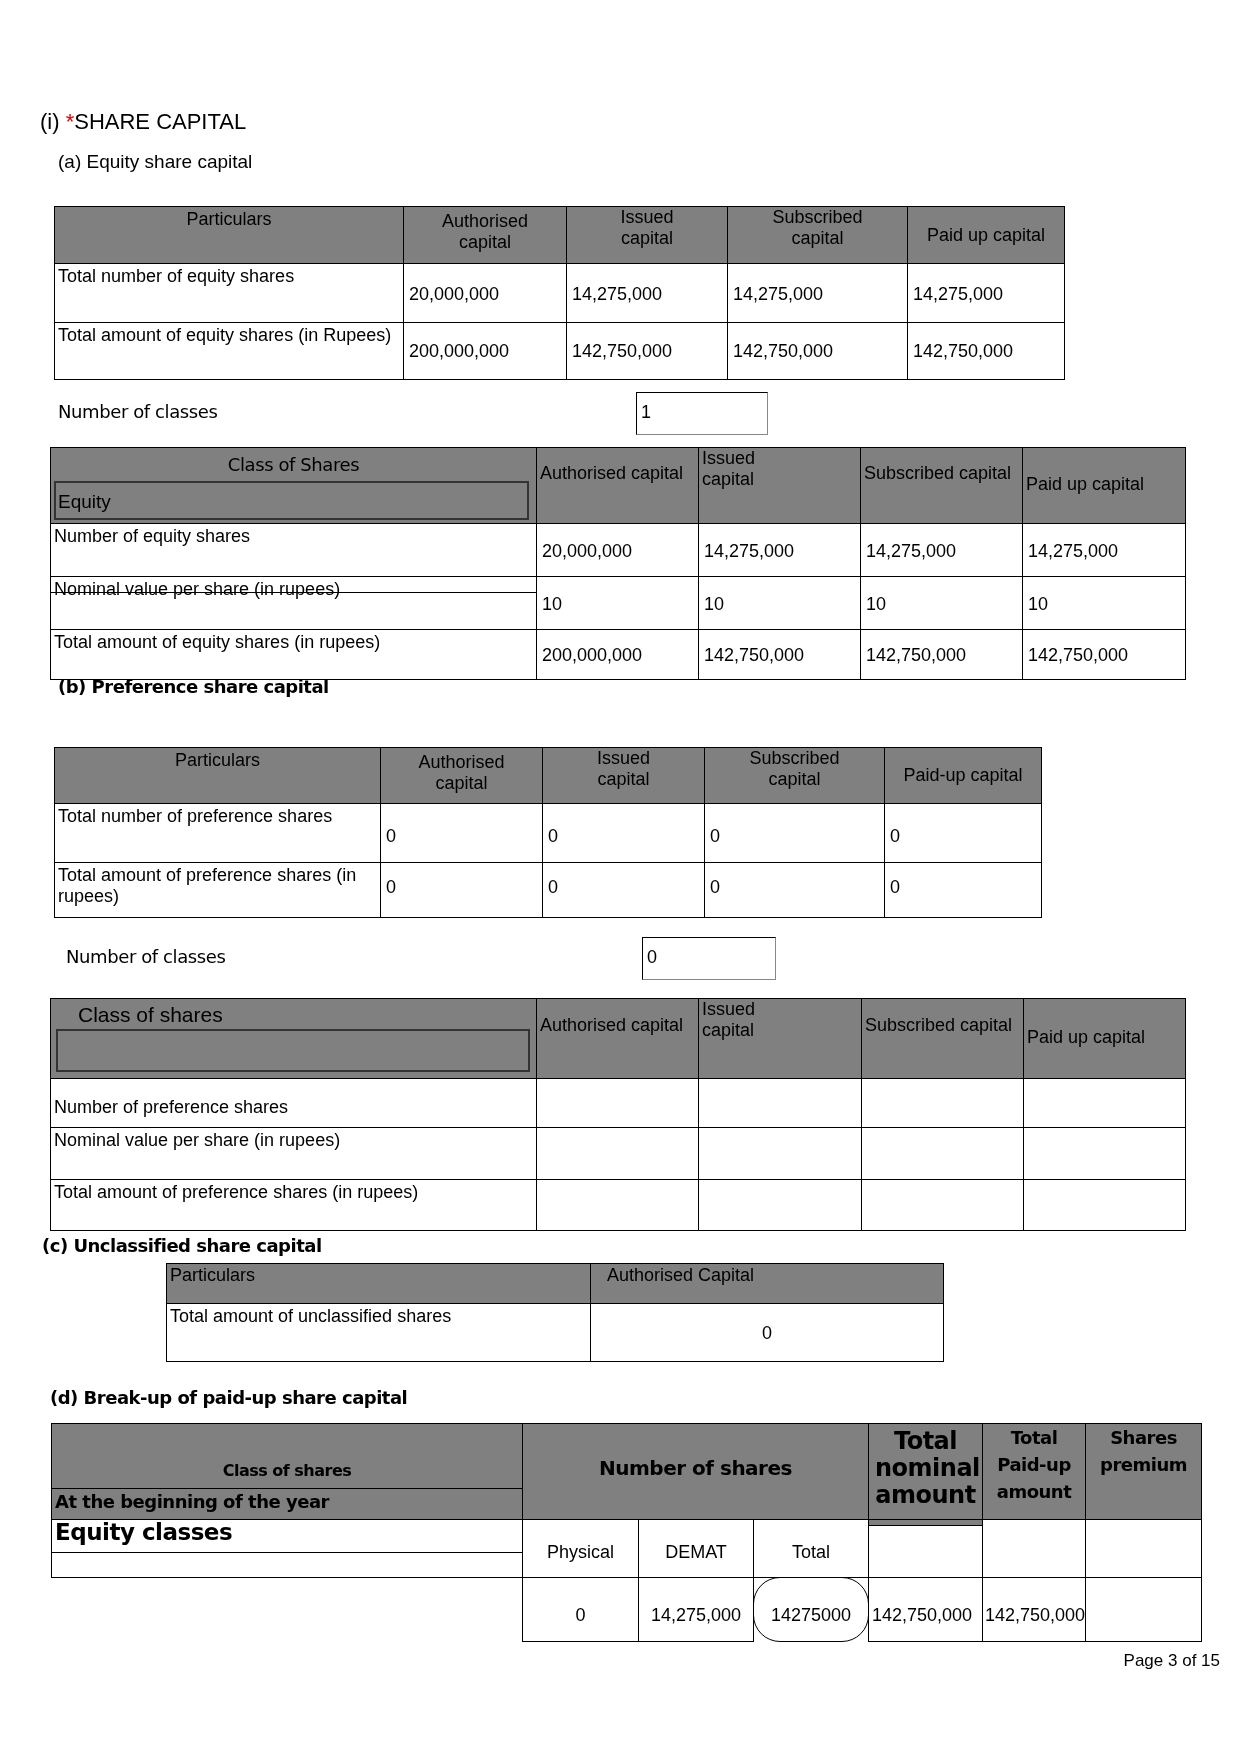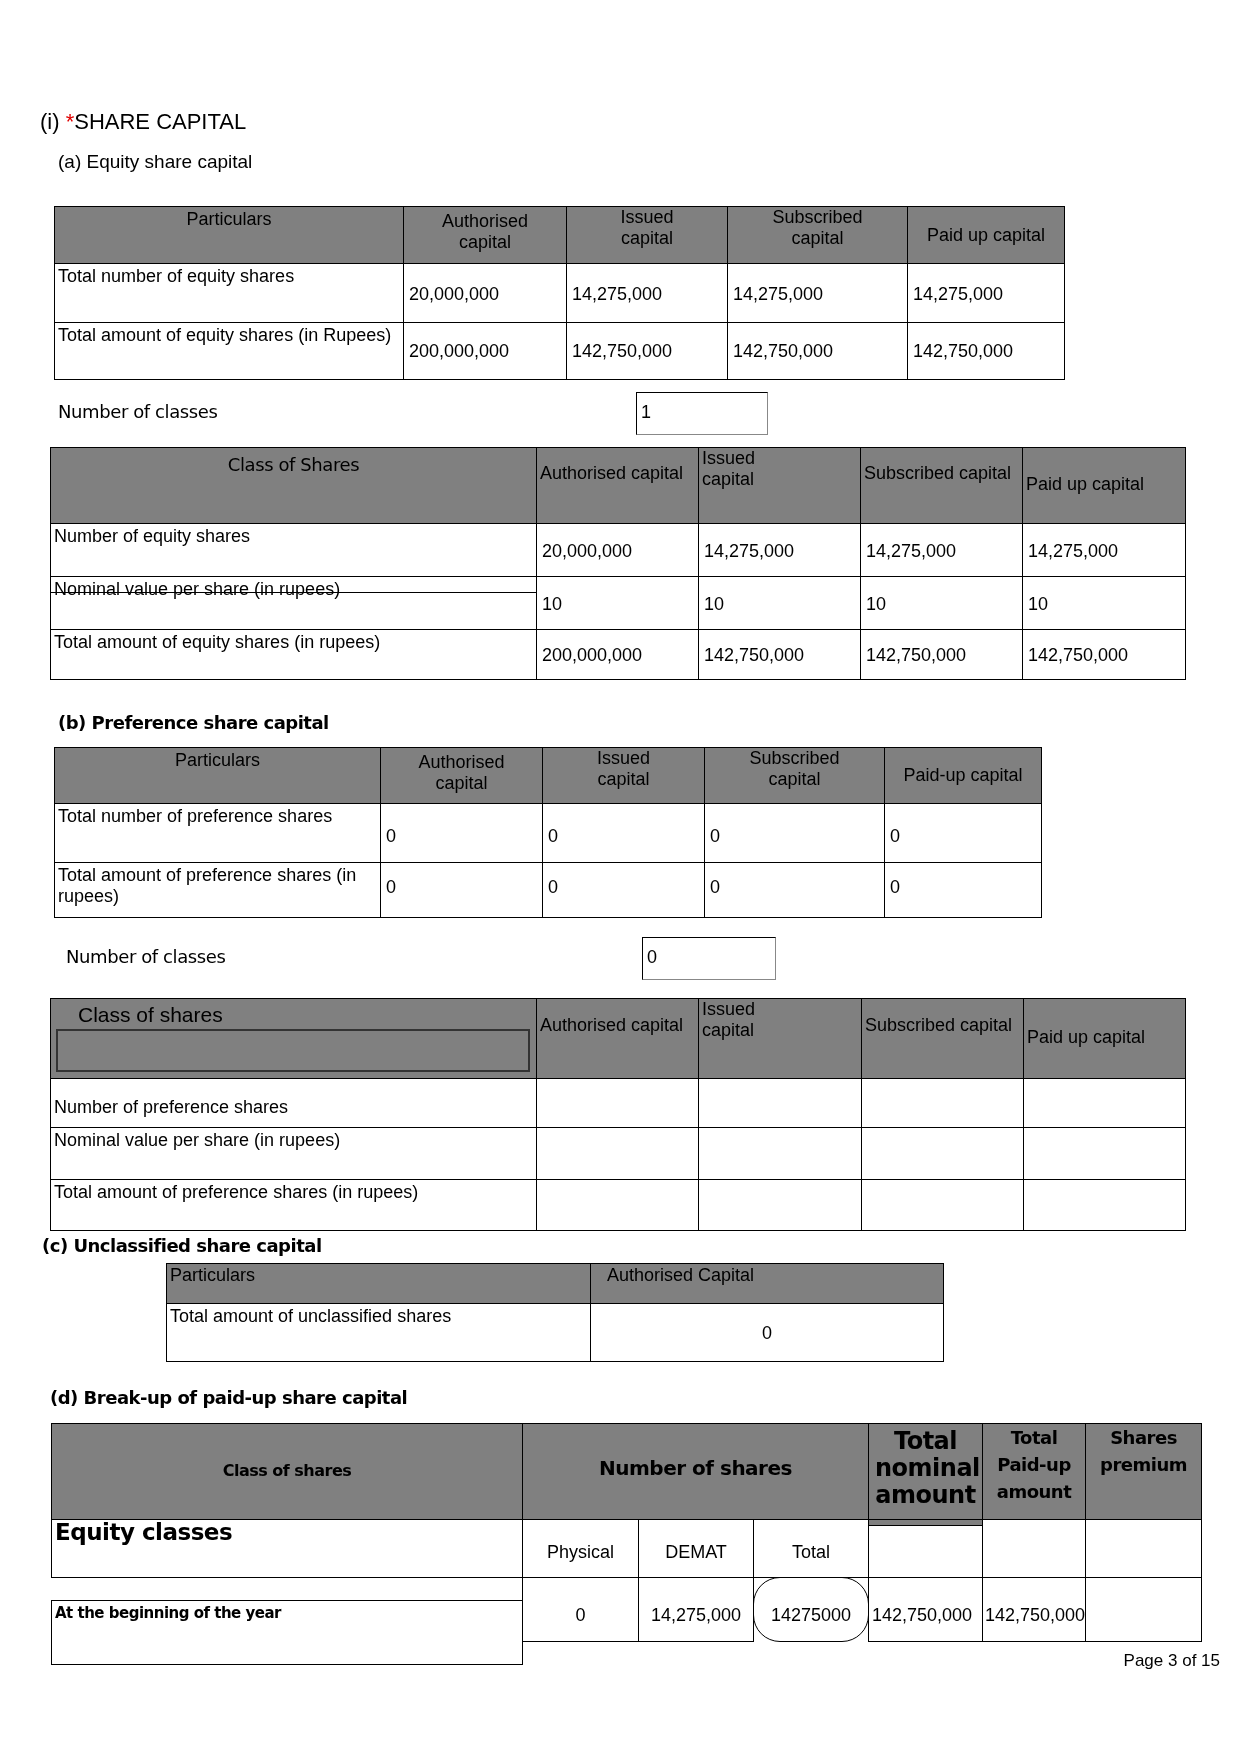--- a/index.html
+++ b/index.html
@@ -49,20 +49,21 @@
   <div class="cell" style="left:727px; top:322px; width:181px; height:58px; padding:18px 5px;">142,750,000</div>
   <div class="cell" style="left:907px; top:322px; width:158px; height:58px; padding:18px 5px;">142,750,000</div>
 </div>
 
 <div class="abs lbl" style="left:58px; top:401px;">Number of classes</div>
 <div class="valbox" style="left:636px; top:392px; width:132px; height:43px;">1</div>
 
 <div>
   <div class="cell hdr" style="left:50px; top:447px; width:487px; height:77px;">
     <div class="tx lbl" style="left:0; width:100%; text-align:center; top:6px;">Class of Shares</div>
+    <div class="innerbox" style="left:3px; top:33px; width:475px; height:39px;">Equity</div>
   </div>
   <div class="cell hdr" style="left:536px; top:447px; width:163px; height:77px; padding:15px 3px;">Authorised capital</div>
   <div class="cell hdr" style="left:698px; top:447px; width:163px; height:77px; padding:0 3px; padding-right:60px;">Issued capital</div>
   <div class="cell hdr" style="left:860px; top:447px; width:163px; height:77px; padding:15px 3px;">Subscribed capital</div>
   <div class="cell hdr" style="left:1022px; top:447px; width:164px; height:77px; padding:26px 3px;">Paid up capital</div>
 
   <div class="cell" style="left:50px; top:523px; width:487px; height:70px; padding:2px 3px;">Number of equity shares</div>
   <div class="cell" style="left:536px; top:523px; width:163px; height:54px; padding:17px 5px;">20,000,000</div>
   <div class="cell" style="left:698px; top:523px; width:163px; height:54px; padding:17px 5px;">14,275,000</div>
   <div class="cell" style="left:860px; top:523px; width:163px; height:54px; padding:17px 5px;">14,275,000</div>
@@ -74,21 +75,21 @@
   <div class="cell" style="left:860px; top:576px; width:163px; height:54px; padding:17px 5px;">10</div>
   <div class="cell" style="left:1022px; top:576px; width:164px; height:54px; padding:17px 5px;">10</div>
 
   <div class="cell" style="left:50px; top:629px; width:487px; height:51px; padding:2px 3px;">Total amount of equity shares (in rupees)</div>
   <div class="cell" style="left:536px; top:629px; width:163px; height:51px; padding:15px 5px;">200,000,000</div>
   <div class="cell" style="left:698px; top:629px; width:163px; height:51px; padding:15px 5px;">142,750,000</div>
   <div class="cell" style="left:860px; top:629px; width:163px; height:51px; padding:15px 5px;">142,750,000</div>
   <div class="cell" style="left:1022px; top:629px; width:164px; height:51px; padding:15px 5px;">142,750,000</div>
 </div>
 
-<div class="abs sect" style="left:58px; top:712px;">(b) Preference share capital</div>
+<div class="abs sect" style="left:58px; top:676px;">(b) Preference share capital</div>
 
 <div>
   <div class="cell hdr c" style="left:54px; top:747px; width:327px; height:57px; padding-top:2px;">Particulars</div>
   <div class="cell hdr c" style="left:380px; top:747px; width:163px; height:57px; padding:4px 20px 0;">Authorised capital</div>
   <div class="cell hdr c" style="left:542px; top:747px; width:163px; height:57px; padding:0 40px;">Issued capital</div>
   <div class="cell hdr c" style="left:704px; top:747px; width:181px; height:57px; padding:0 30px;">Subscribed capital</div>
   <div class="cell hdr c" style="left:884px; top:747px; width:158px; height:57px; padding-top:17px;">Paid-up capital</div>
 
   <div class="cell" style="left:54px; top:803px; width:327px; height:60px; padding:2px 3px;">Total number of preference shares</div>
   <div class="cell" style="left:380px; top:803px; width:163px; height:60px; padding:22px 5px;">0</div>
@@ -152,21 +153,21 @@
   <div class="cell hdr c bold-c" style="left:1085px; top:1423px; width:117px; height:97px; padding:0 12px; font-size:18px; line-height:27px;">Shares premium</div>
 
   <div class="cell bold-c" style="left:51px; top:1519px; width:472px; height:59px; padding:2px 3px; font-size:23px;">Equity classes</div>
   <div class="cell c" style="left:522px; top:1519px; width:117px; height:59px; padding-top:22px;">Physical</div>
   <div class="cell c" style="left:638px; top:1519px; width:116px; height:59px; padding-top:22px;">DEMAT</div>
   <div class="cell c" style="left:753px; top:1519px; width:116px; height:59px; padding-top:22px;">Total</div>
   <div class="cell" style="left:868px; top:1519px; width:115px; height:59px;"></div>
   <div class="cell" style="left:982px; top:1519px; width:104px; height:59px;"></div>
   <div class="cell" style="left:1085px; top:1519px; width:117px; height:59px;"></div>
 
-  <div class="cell bold-c" style="left:51px; top:1600px; width:472px; height:65px; padding:2px 3px; font-size:15px;">At the beginning of the year</div>
+  <div class="cell bold-c" style="left:51px; top:1488px; width:472px; height:65px; padding:2px 3px; font-size:18px;">At the beginning of the year</div>
   <div class="cell c" style="left:522px; top:1577px; width:117px; height:65px; padding-top:27px;">0</div>
   <div class="cell c" style="left:638px; top:1577px; width:116px; height:65px; padding-top:27px; white-space:nowrap;">14,275,000</div>
   <div class="cell c" style="left:753px; top:1577px; width:116px; height:65px; padding-top:27px;border-radius:27px;">14275000</div>
   <div class="cell" style="left:868px; top:1577px; width:115px; height:65px; padding:27px 3px 0; white-space:nowrap;">142,750,000</div>
   <div class="cell" style="left:982px; top:1577px; width:104px; height:65px; padding:27px 2px 0; white-space:nowrap;">142,750,000</div>
   <div class="cell" style="left:1085px; top:1577px; width:117px; height:65px;"></div>
 </div>
 
 <div class="abs footer" style="right:21px; top:1651px;">Page 3 of 15</div>
 

